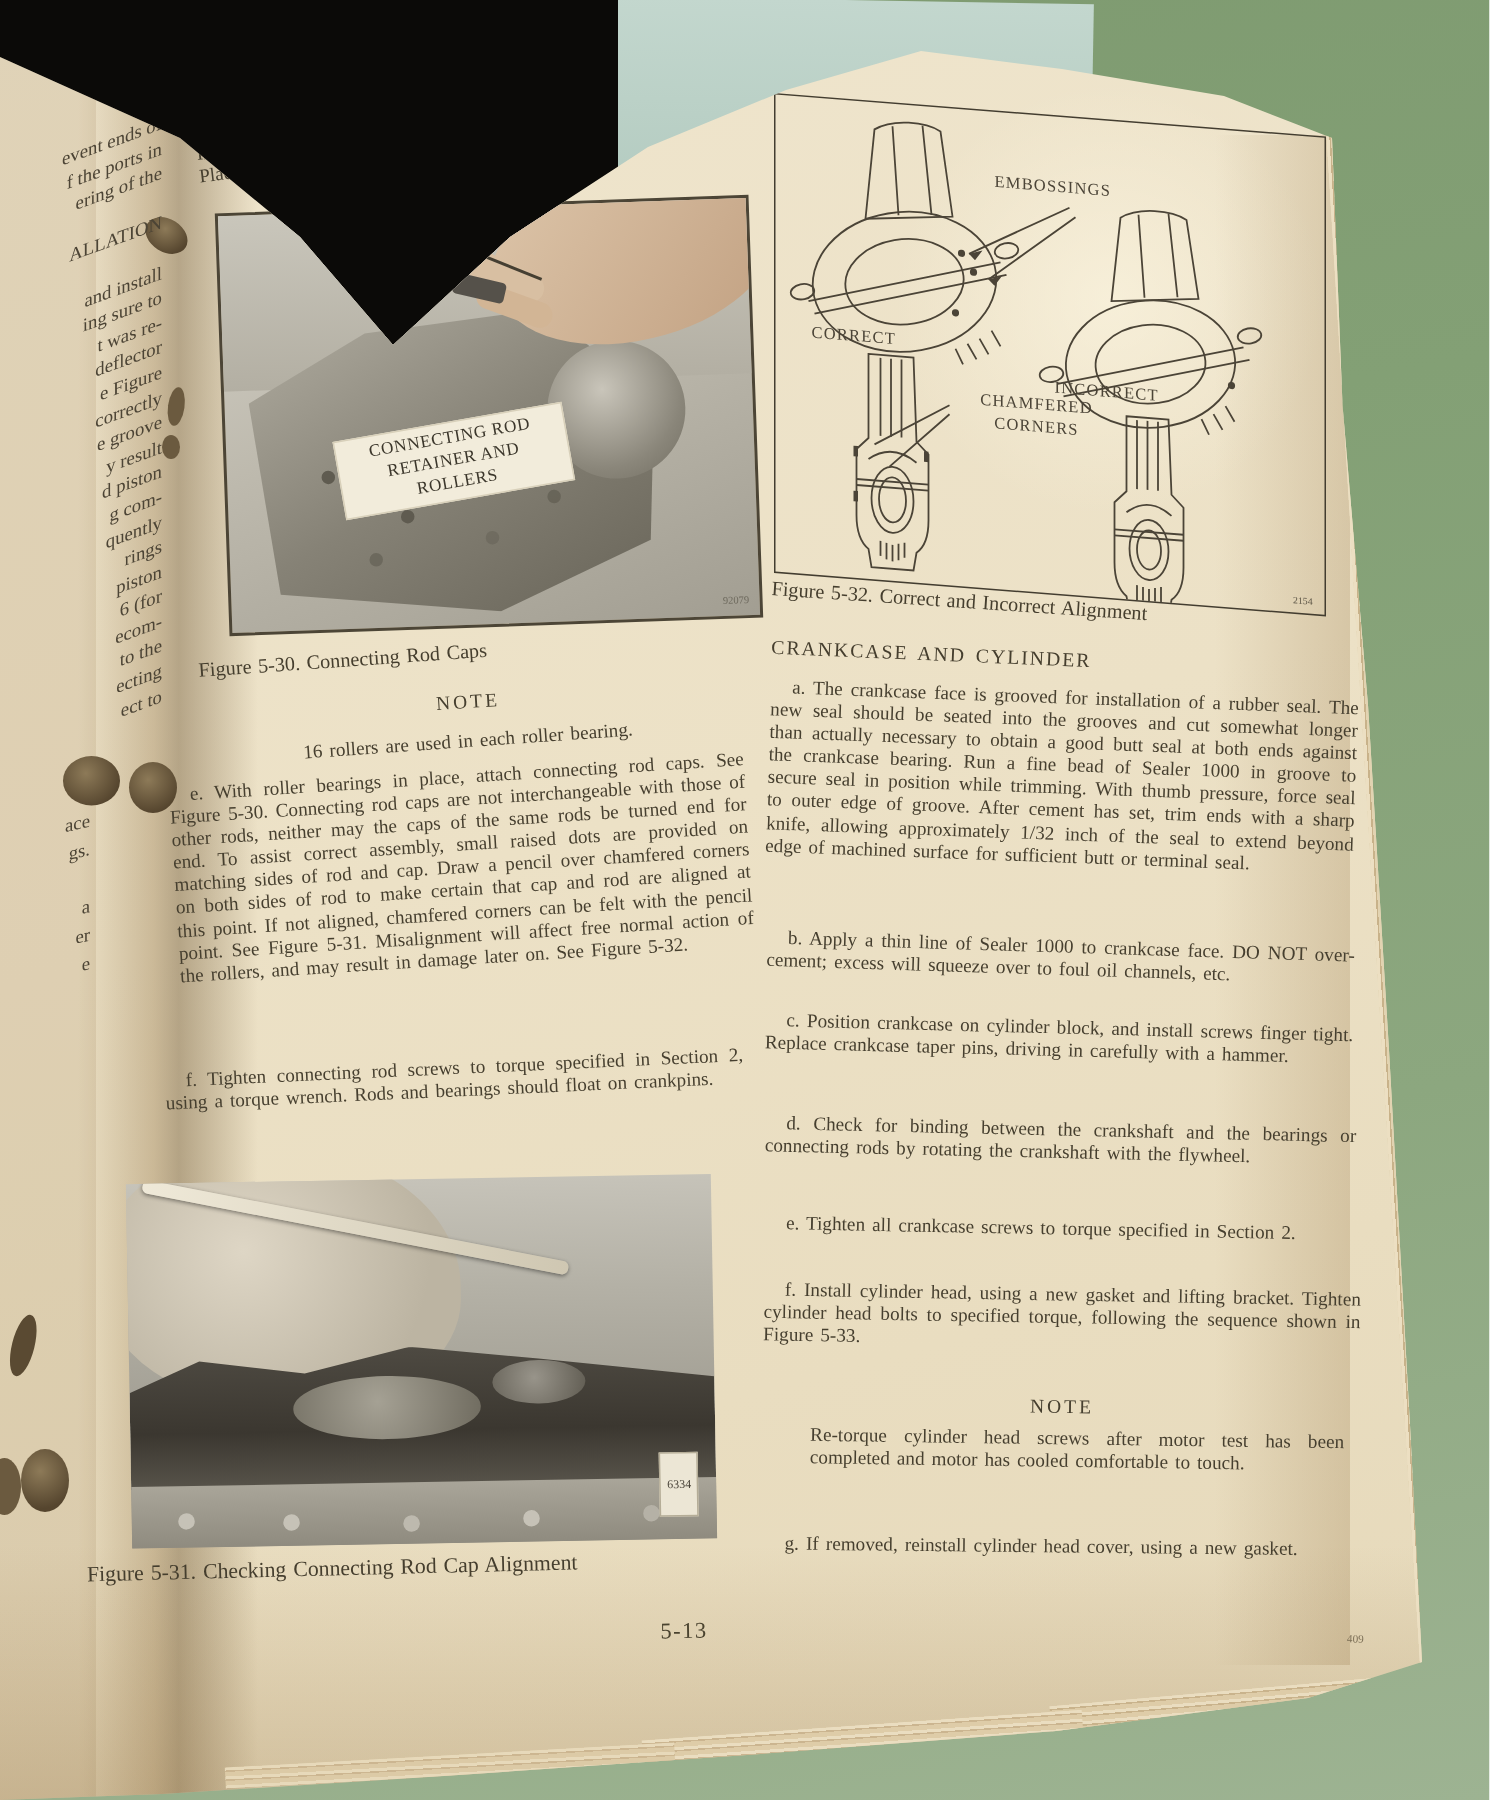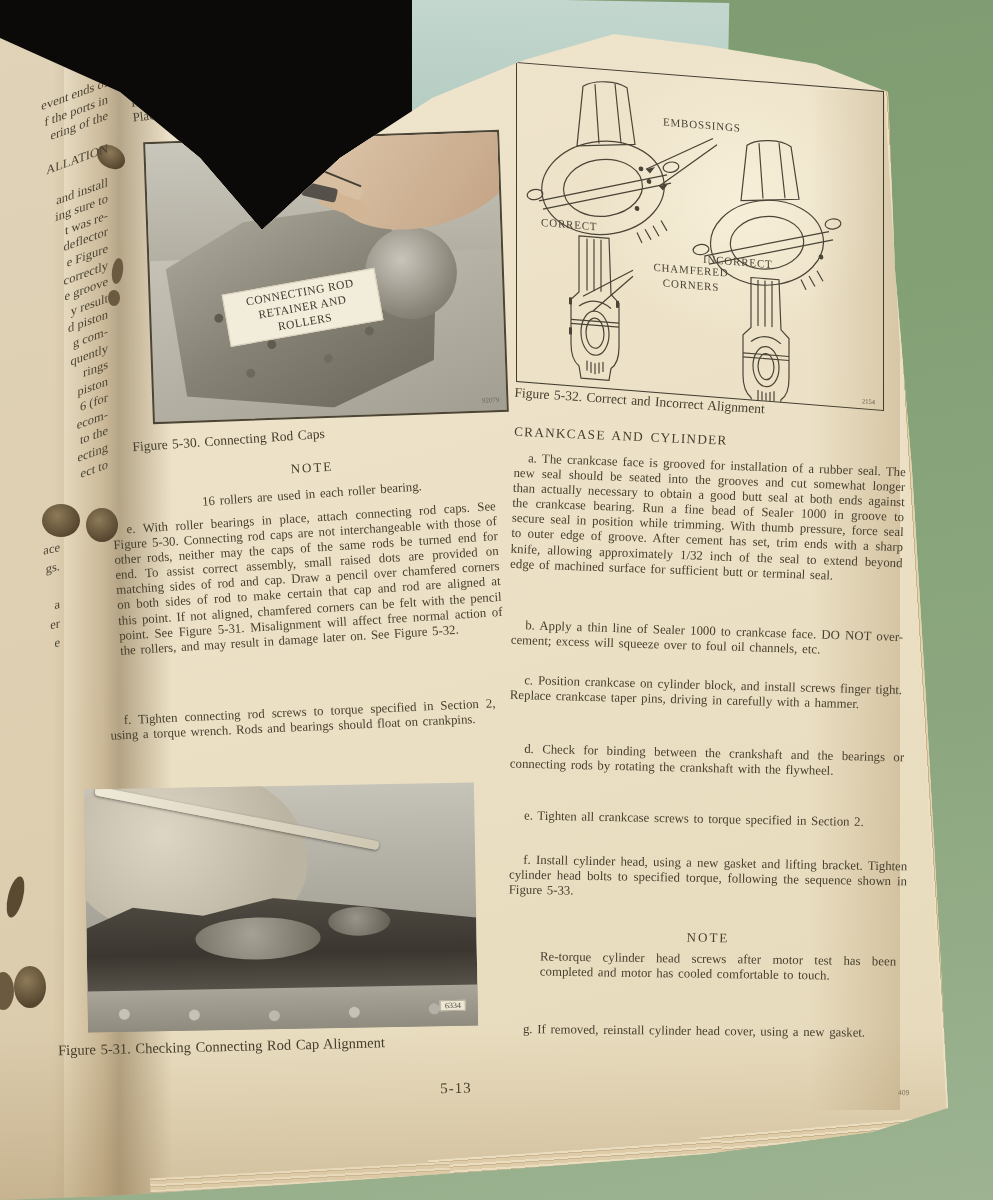--- a/index.html
+++ b/index.html
@@ -104,21 +104,21 @@
     background:linear-gradient(180deg,#4e4a42,#3b3730 60%,#57534a);
     clip-path:polygon(0 30%,12% 8%,30% 18%,48% 0,70% 10%,100% 25%,100% 100%,0 100%);}
   .p31-crank{left:28%;top:54%;width:32%;height:17%;border-radius:50%;
     background:radial-gradient(circle at 45% 40%,#a5a194,#6e6a5e);}
   .p31-crank2{left:62%;top:50%;width:16%;height:12%;border-radius:50%;
     background:radial-gradient(circle at 45% 40%,#98948a,#5e5a50);}
   .p31-flange{left:0;bottom:0;width:100%;height:17%;background:linear-gradient(180deg,#a9a599,#8f8b7f);}
   .p31-bolts{left:8%;bottom:5%;width:11px;height:11px;border-radius:50%;background:#c6c2b7;
     box-shadow:70px 2px 0 #c6c2b7,150px 4px 0 #bdb9ae,230px 2px 0 #c6c2b7,310px 0 0 #b5b1a6;}
   .p31-num{right:3%;bottom:6%;background:#ece6d5;border:1px solid #b5ad97;
-    padding:0 4px;font-size:8px;color:#4a443a;font-family:Liberation Serif, serif;}
+    padding:16px 4px;font-size:8px;color:#4a443a;font-family:Liberation Serif, serif;}
   
   .fig32{left:516px;top:62px;width:366px;height:318px;transform:skewY(4.5deg);
     transform-origin:0 0;border:1.5px solid #433d30;}
   .f32lab{position:absolute;font-size:11px;color:#4b4437;letter-spacing:.8px;text-align:center;line-height:1.35;}
   .l-emb{left:146px;top:40px;}
   .l-cor{left:24px;top:150px;}
   .l-inc{left:186px;top:174px;}
   .l-cha{left:116px;top:186px;width:116px;}
   .l-num{right:8px;bottom:4px;font-size:6.5px;color:#5c5546;position:absolute;letter-spacing:0;}
 </style>

